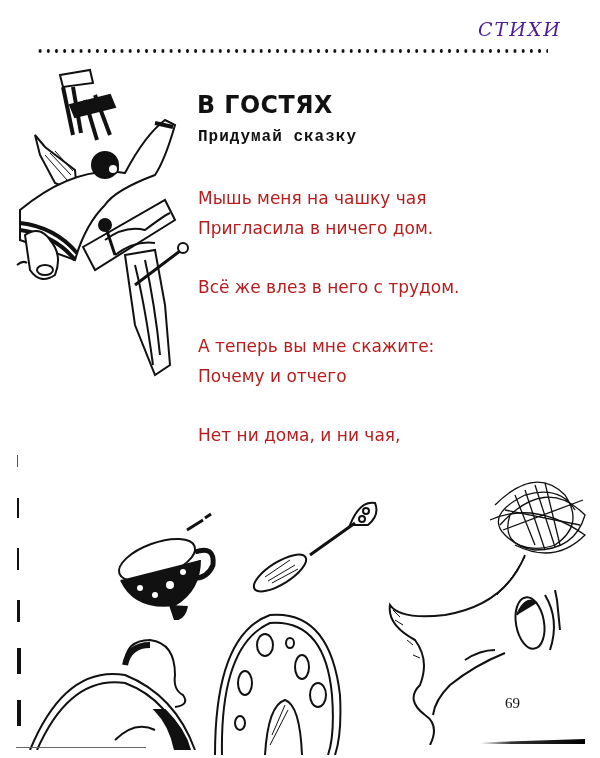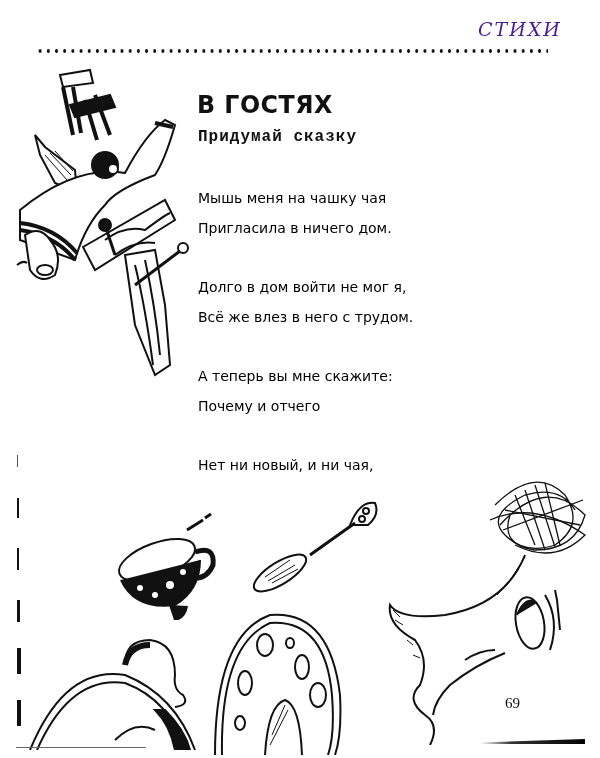--- a/index.html
+++ b/index.html
@@ -3,21 +3,21 @@
 <meta charset="utf-8">
 <style>
   html, body { margin: 0; padding: 0; background: #ffffff; }
   body { width: 600px; height: 758px; position: relative; overflow: hidden; font-family: "DejaVu Sans", sans-serif; color: #111; }
   .section-label { position: absolute; left: 478px; top: 18px; font-family: "DejaVu Serif", serif; font-size: 19px; letter-spacing: 2px; color: #4c1d95; font-style: italic; }
   .dotted-rule { position: absolute; left: 36px; top: 49px; width: 512px; height: 4px;
     background-image: radial-gradient(circle, #111 1.6px, transparent 1.9px); background-size: 8.2px 4px; background-repeat: repeat-x; }
   .title { position: absolute; left: 197px; top: 90px; font-family: "DejaVu Sans", sans-serif; font-weight: bold; font-size: 25px; letter-spacing: 0.5px; transform: scaleX(0.95); transform-origin: left; }
   .subtitle { position: absolute; left: 198px; top: 128px; font-family: "Liberation Mono", monospace; font-weight: bold; font-size: 16px; letter-spacing: 1px; }
   .poem { position: absolute; left: 198px; top: 183px; }
-  .line { font-family: "DejaVu Sans", sans-serif; font-size: 14px; height: 30px; line-height: 30px; color: #000000; }
+  .line { font-family: "DejaVu Sans", sans-serif; font-size: 17px; height: 30px; line-height: 30px; color: #b91c1c; }
   .gap { height: 29px; }
   .page-number { position: absolute; left: 505px; top: 695px; font-family: "Liberation Serif", serif; font-size: 15px; }
   .bottom-rule { position: absolute; left: 480px; top: 739px; width: 105px; height: 5px; background: linear-gradient(to right, transparent 0%, #333 30%, #000 100%); clip-path: polygon(0 70%, 100% 0, 100% 100%, 0 100%); }
   .bottom-rule-left { position: absolute; left: 16px; top: 747px; width: 130px; height: 1px; background: #666; }
   .margin-marks { position: absolute; left: 15px; top: 450px; width: 10px; height: 290px; }
   .illus { position: absolute; }
   svg { display: block; }
 </style>
 </head>
 <body>
@@ -62,27 +62,26 @@
   </svg>
 </div>
 
 <div class="title">В ГОСТЯХ</div>
 <div class="subtitle">Придумай сказку</div>
 
 <div class="poem">
   <div class="line">Мышь меня на чашку чая</div>
   <div class="line">Пригласила в ничего дом.</div>
   <div class="gap"></div>
-  <div class="line">Долго в дом войти не мог я,</div>
   <div class="line">Всё же влез в него с трудом.</div>
   <div class="gap"></div>
   <div class="line">А теперь вы мне скажите:</div>
   <div class="line">Почему и отчего</div>
   <div class="gap"></div>
-  <div class="line">Нет ни новый, и ни чая,</div>
+  <div class="line">Нет ни дома, и ни чая,</div>
 </div>
 
 <div class="margin-marks">
   <svg width="10" height="290" viewBox="0 0 10 290">
     <rect x="2" y="5" width="1" height="12" fill="#555"></rect>
     <rect x="2" y="48" width="2" height="20" fill="#111"></rect>
     <rect x="2" y="98" width="2" height="22" fill="#111"></rect>
     <rect x="2" y="150" width="3" height="22" fill="#111"></rect>
     <rect x="2" y="198" width="4" height="26" fill="#111"></rect>
     <rect x="2" y="250" width="4" height="26" fill="#111"></rect>

